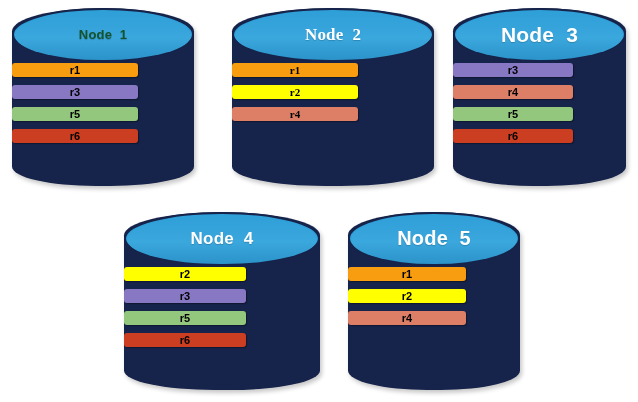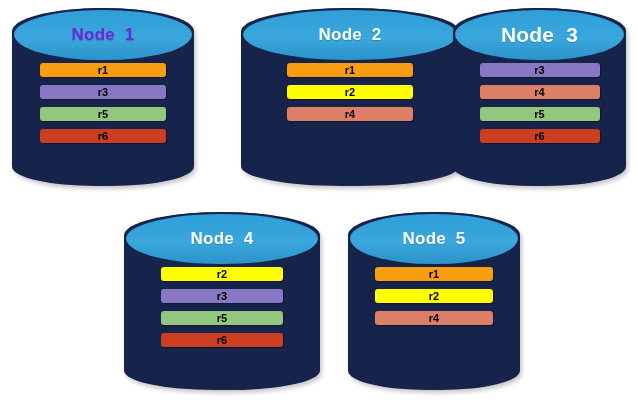--- a/index.html
+++ b/index.html
@@ -74,21 +74,20 @@
     text-shadow: 0 1px 1px rgba(0,0,0,0.18);
   }
 
   
   .bars {
     position: absolute;
     left: 0;
     width: 100%;
     display: flex;
     flex-direction: column;
-    align-items: center;
   }
   .bar {
     box-sizing: border-box;
     border-radius: 3px;
     display: flex;
     align-items: center;
     justify-content: center;
     color: #000000;
     font-weight: bold;
     line-height: 1;
@@ -96,29 +95,29 @@
   }
 </style>
 </head>
 <body>
 
 <div id="diagram" style="background: rgb(255, 255, 255);">
     <div class="node" style="left: 12px; top: 8px; width: 182px; height: 178px;">
       <div class="cyl-body" style="background: rgb(22, 35, 74);"></div>
       <div class="cyl-top" style="background: rgb(47, 159, 216);"></div>
       <div class="cyl-top-shade"></div>
-      <div class="node-title" style="font-size: 17px; color: #6d28d9;">Node  1</div>
+      <div class="node-title" style="font-size: 13px; color: #14532d;">Node  1</div>
       <div class="bars" style="top: 55px; row-gap: 8px;">
         <div class="bar" style="width: 126px; height: 14px; background: rgb(248, 156, 16); font-size: 11px; color: rgb(0, 0, 0);">r1</div>
         <div class="bar" style="width: 126px; height: 14px; background: rgb(136, 120, 195); font-size: 11px; color: rgb(0, 0, 0);">r3</div>
         <div class="bar" style="width: 126px; height: 14px; background: rgb(148, 199, 126); font-size: 11px; color: rgb(0, 0, 0);">r5</div>
         <div class="bar" style="width: 126px; height: 14px; background: rgb(204, 62, 34); font-size: 11px; color: rgb(0, 0, 0);">r6</div>
       </div>
     </div>
-    <div class="node" style="left: 241px; top: 8px; width: 218px; height: 178px;">
+    <div class="node" style="left: 232px; top: 8px; width: 202px; height: 178px; font-family: Liberation Serif, serif;">
       <div class="cyl-body" style="background: rgb(22, 35, 74);"></div>
       <div class="cyl-top" style="background: rgb(47, 159, 216);"></div>
       <div class="cyl-top-shade"></div>
       <div class="node-title" style="font-size: 17px; color: rgb(255, 255, 255);">Node  2</div>
       <div class="bars" style="top: 55px; row-gap: 8px;">
         <div class="bar" style="width: 126px; height: 14px; background: rgb(248, 156, 16); font-size: 11px; color: rgb(0, 0, 0);">r1</div>
         <div class="bar" style="width: 126px; height: 14px; background: rgb(255, 255, 0); font-size: 11px; color: rgb(0, 0, 0);">r2</div>
         <div class="bar" style="width: 126px; height: 14px; background: rgb(221, 127, 103); font-size: 11px; color: rgb(0, 0, 0);">r4</div>
       </div>
     </div>
@@ -143,20 +142,20 @@
         <div class="bar" style="width: 122px; height: 14px; background: rgb(255, 255, 0); font-size: 11px; color: rgb(0, 0, 0);">r2</div>
         <div class="bar" style="width: 122px; height: 14px; background: rgb(136, 120, 195); font-size: 11px; color: rgb(0, 0, 0);">r3</div>
         <div class="bar" style="width: 122px; height: 14px; background: rgb(148, 199, 126); font-size: 11px; color: rgb(0, 0, 0);">r5</div>
         <div class="bar" style="width: 122px; height: 14px; background: rgb(204, 62, 34); font-size: 11px; color: rgb(0, 0, 0);">r6</div>
       </div>
     </div>
     <div class="node" style="left: 348px; top: 212px; width: 172px; height: 178px;">
       <div class="cyl-body" style="background: rgb(22, 35, 74);"></div>
       <div class="cyl-top" style="background: rgb(47, 159, 216);"></div>
       <div class="cyl-top-shade"></div>
-      <div class="node-title" style="font-size: 17px; color: rgb(255, 255, 255);">Node  5</div>
+      <div class="node-title" style="font-size: 20px; color: rgb(255, 255, 255);">Node  5</div>
       <div class="bars" style="top: 55px; row-gap: 8px;">
         <div class="bar" style="width: 118px; height: 14px; background: rgb(248, 156, 16); font-size: 11px; color: rgb(0, 0, 0);">r1</div>
         <div class="bar" style="width: 118px; height: 14px; background: rgb(255, 255, 0); font-size: 11px; color: rgb(0, 0, 0);">r2</div>
         <div class="bar" style="width: 118px; height: 14px; background: rgb(221, 127, 103); font-size: 11px; color: rgb(0, 0, 0);">r4</div>
       </div>
     </div>
   </div>
 
 </body></html>

